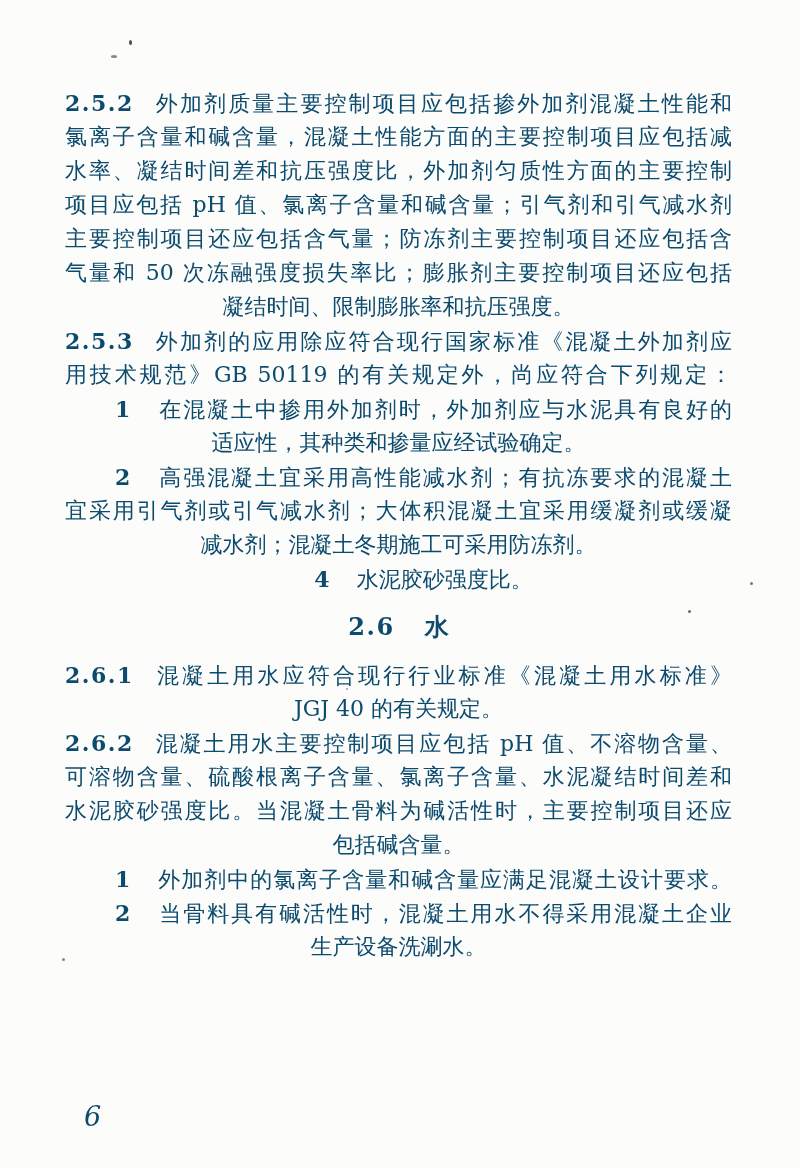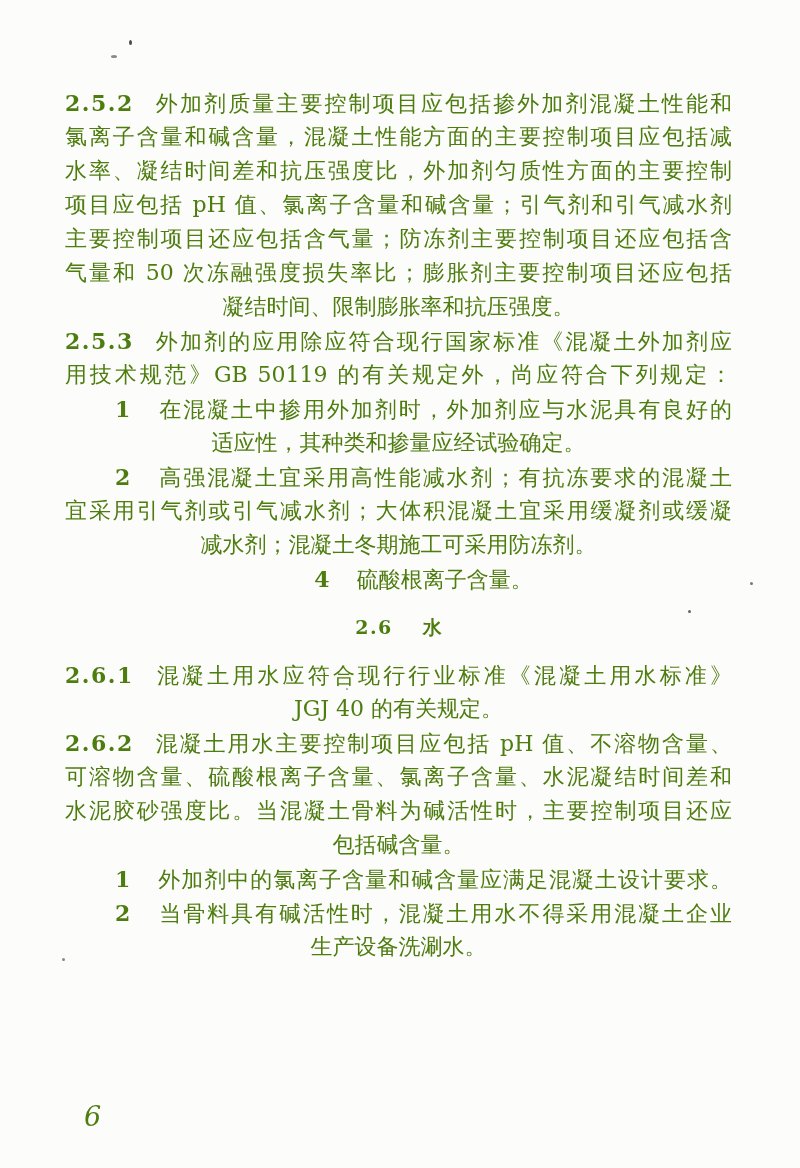--- a/index.html
+++ b/index.html
@@ -1,21 +1,21 @@
 <!DOCTYPE html>
 <html><head>
 <meta charset="utf-8">
 <style>
   html, body { margin: 0; padding: 0; }
   .page {
     position: relative;
     width: 800px;
     height: 1168px;
     background: #fcfcfa;
-    color: #4d7c0f;
+    color: #0c4a6e;
     font-family: "DejaVu Serif", "Liberation Serif", serif;
     overflow: hidden;
   }
   .textblock {
     position: absolute;
     left: 65px;
     top: 86px;
     width: 667px;
   }
   .line {
@@ -39,21 +39,21 @@
   .item .clause:not(:empty) {
     letter-spacing: 0;
     margin-right: 27px;
   }
   .heading {
     height: 34px;
     line-height: 34px;
     margin: 14px 0;
     text-align: center;
     font-weight: 700;
-    font-size: 19px;
+    font-size: 24px;
   }
   .heading .h-num { letter-spacing: 1.5px; margin-right: 30px; }
   .pagenum {
     position: absolute;
     left: 84px;
     top: 1100px;
     font-size: 27px;
     font-style: italic;
     line-height: 34px;
   }
@@ -90,21 +90,21 @@
     <div class="line full"><span class="clause"></span><span>主要控制项目还应包括含气量；防冻剂主要控制项目还应包括含</span></div>
     <div class="line full"><span class="clause"></span><span>气量和 50 次冻融强度损失率比；膨胀剂主要控制项目还应包括</span></div>
     <div class="line"><span class="clause"></span><span>凝结时间、限制膨胀率和抗压强度。</span></div>
     <div class="line full"><span class="clause">2.5.3</span><span>外加剂的应用除应符合现行国家标准《混凝土外加剂应</span></div>
     <div class="line full"><span class="clause"></span><span>用技术规范》GB 50119 的有关规定外，尚应符合下列规定：</span></div>
     <div class="line full item"><span class="clause">1</span><span>在混凝土中掺用外加剂时，外加剂应与水泥具有良好的</span></div>
     <div class="line"><span class="clause"></span><span>适应性，其种类和掺量应经试验确定。</span></div>
     <div class="line full item"><span class="clause">2</span><span>高强混凝土宜采用高性能减水剂；有抗冻要求的混凝土</span></div>
     <div class="line full"><span class="clause"></span><span>宜采用引气剂或引气减水剂；大体积混凝土宜采用缓凝剂或缓凝</span></div>
     <div class="line"><span class="clause"></span><span>减水剂；混凝土冬期施工可采用防冻剂。</span></div>
-    <div class="line item"><span class="clause">4</span><span>硫酸根离子含量。</span></div>
+    <div class="line item"><span class="clause">4</span><span>水泥胶砂强度比。</span></div>
 
     <div class="heading"><span class="h-num">2.6</span><span>水</span></div>
 
     <div class="line full"><span class="clause">2.6.1</span><span>混凝土用水应符合现行行业标准《混凝土用水标准》</span></div>
     <div class="line"><span class="clause"></span><span>JGJ 40 的有关规定。</span></div>
     <div class="line full"><span class="clause">2.6.2</span><span>混凝土用水主要控制项目应包括 pH 值、不溶物含量、</span></div>
     <div class="line full"><span class="clause"></span><span>可溶物含量、硫酸根离子含量、氯离子含量、水泥凝结时间差和</span></div>
     <div class="line full"><span class="clause"></span><span>水泥胶砂强度比。当混凝土骨料为碱活性时，主要控制项目还应</span></div>
     <div class="line"><span class="clause"></span><span>包括碱含量。</span></div>
     <div class="line full item"><span class="clause">1</span><span>外加剂中的氯离子含量和碱含量应满足混凝土设计要求。</span></div>

